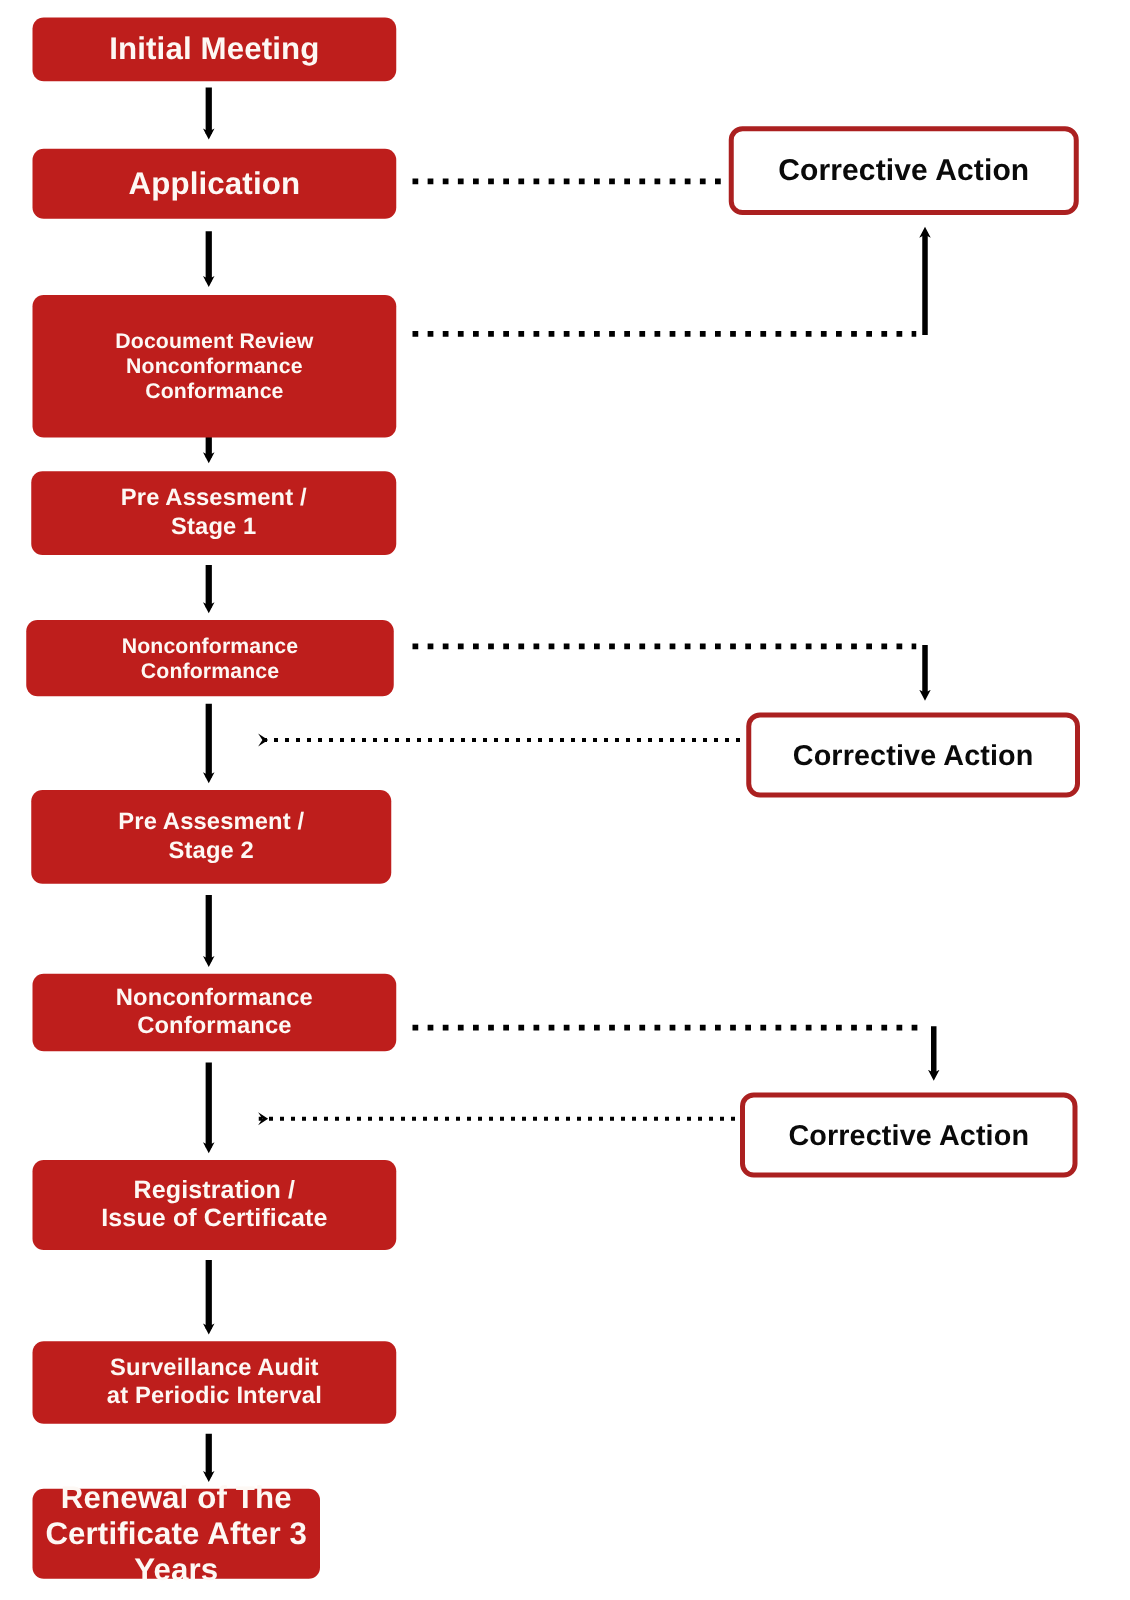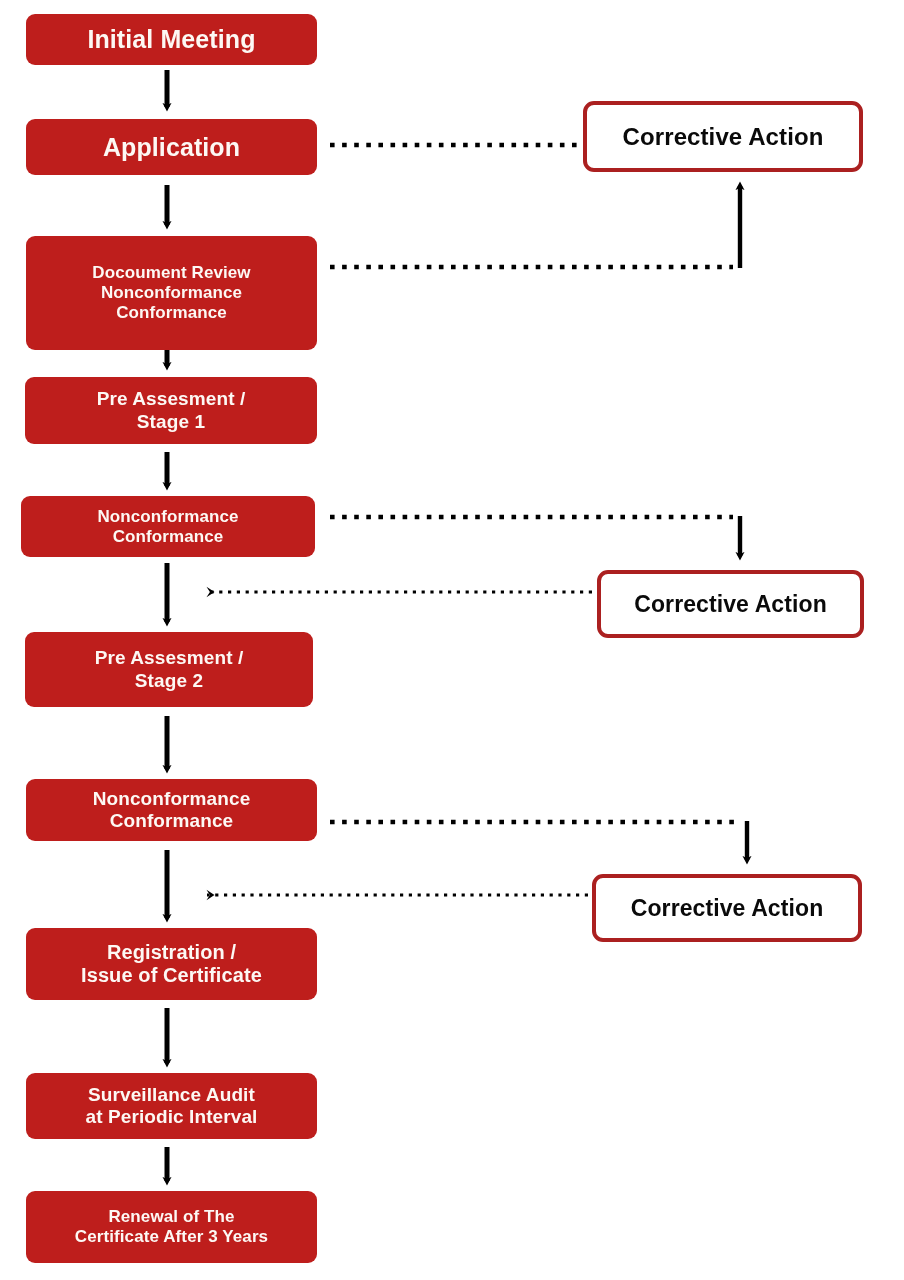--- a/index.html
+++ b/index.html
@@ -162,21 +162,21 @@
   <div class="node node-filled" style="left:26px; top:1073px; width:291px; height:66px; font-size:19px;">
     <span class="node-label">Surveillance Audit
 at Periodic  Interval</span>
   </div>
 
   <div class="node node-filled" style="left:26px; top:928px; width:291px; height:72px; font-size:20px;">
     <span class="node-label">Registration /
 Issue of Certificate</span>
   </div>
 
-  <div class="node node-filled" style="left:26px; top:1191px; width:291px; height:72px; font-size:17px;">
+  <div class="node node-filled" style="left:26px; top:1191px; width:230px; height:72px; font-size:25px;">
     <span class="node-label">Renewal of The
 Certificate After 3 Years</span>
   </div>
 
   <div class="node node-outlined" style="left:583px; top:101px; width:280px; height:71px; font-size:24px;">
     <span class="node-label">Corrective Action</span>
   </div>
 
   <div class="node node-outlined" style="left:597px; top:570px; width:267px; height:68px; font-size:23px;">
     <span class="node-label">Corrective Action</span>

